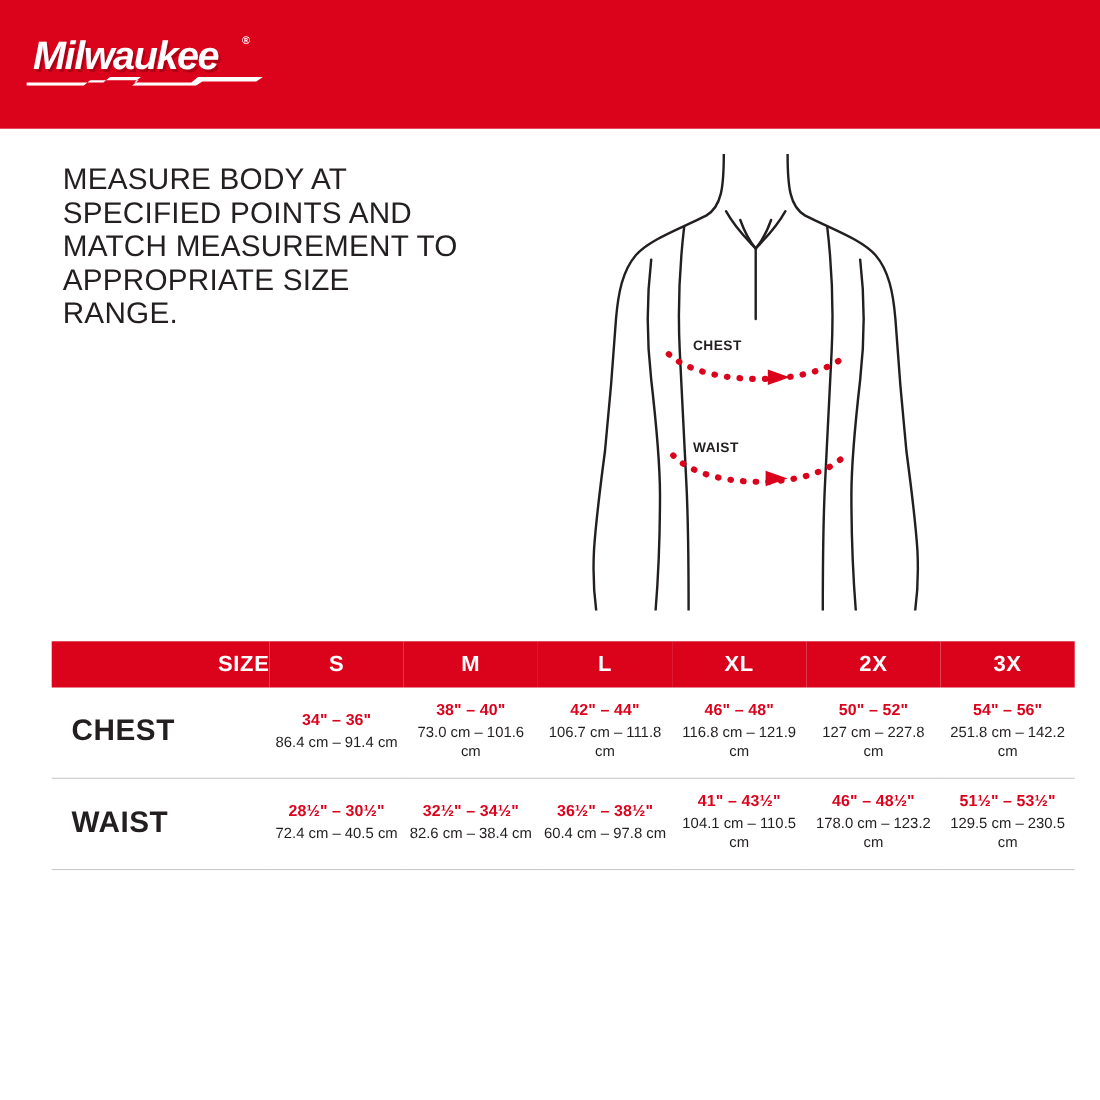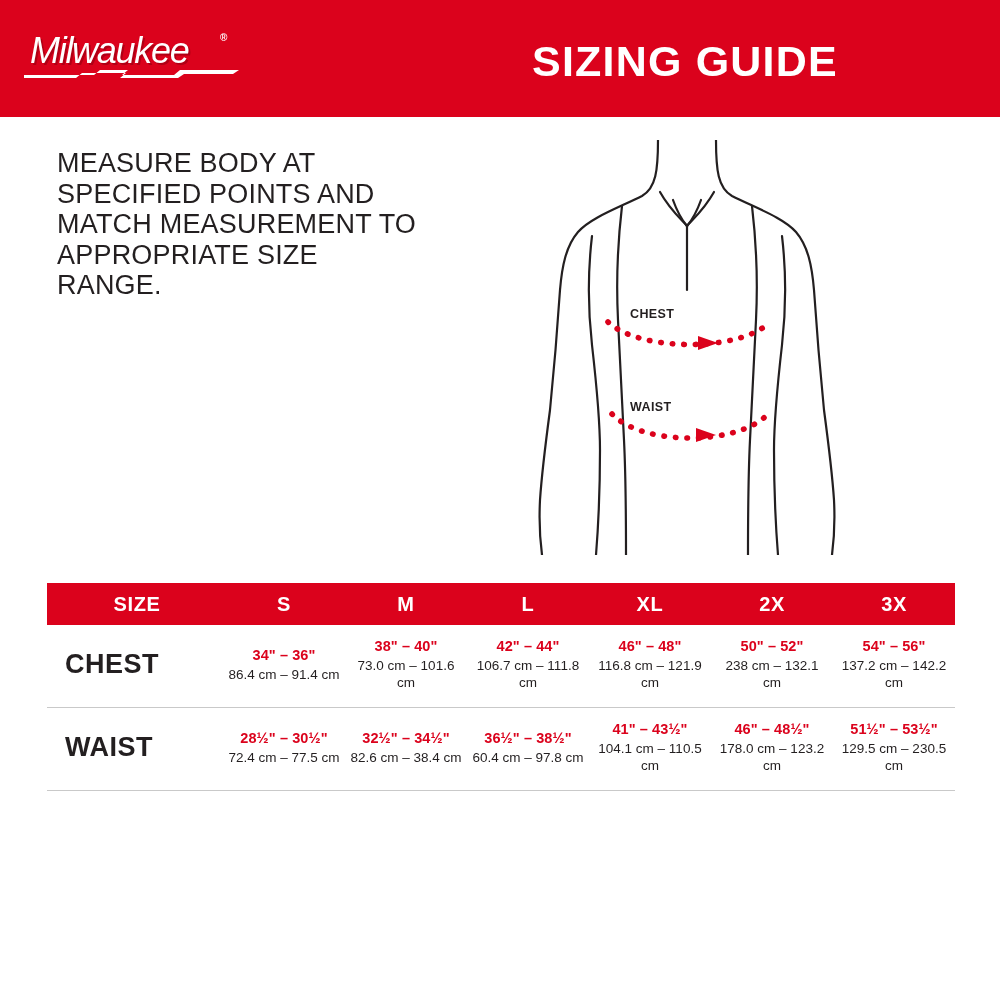--- a/index.html
+++ b/index.html
@@ -33,21 +33,21 @@
     left: 24px;
     top: 24px;
     width: 220px;
     height: 62px;
   }
   .logo-word {
     position: absolute;
     left: 6px;
     top: 6px;
     font-family: "Liberation Sans", sans-serif;
-    font-weight: normal;
+    font-weight: bold;
     font-style: italic;
     font-size: 36px;
     letter-spacing: -1.3px;
     color: #ffffff;
     text-shadow: 2px 2px 0 #b00015;
     white-space: nowrap;
   }
   .logo-reg {
     position: absolute;
     left: 196px;
@@ -127,22 +127,22 @@
   table.size-table thead th {
     color: #ffffff;
     font-size: 20px;
     font-weight: bold;
     letter-spacing: 0.6px;
     text-align: center;
     vertical-align: middle;
     padding: 0;
   }
   table.size-table thead th.first-col {
-    text-align: center;
-    padding-left: 4px;
+    text-align: right;
+    padding-left: 26px;
   }
   tbody tr {
     border-bottom: 1.5px solid #c9c9c9;
   }
   tbody td {
     vertical-align: middle;
     text-align: center;
     padding: 13px 4px 16px 4px;
   }
   tbody td.row-head {
@@ -176,21 +176,20 @@
   <div class="header">
     <div class="logo">
       <div class="logo-word">Milwaukee</div>
       <div class="logo-reg">®</div>
       <div class="logo-bolt">
         <svg width="215" height="9" viewBox="0 0 215 9">
           <polygon points="0,6 70,6 76,1 104,1 98,6 150,6 156,1 215,1 209,5 160,5 154,9 96,9 102,4 58,4 52,9 0,9" fill="#ffffff"></polygon>
         </svg>
       </div>
     </div>
-    <div class="header-title">SIZING GUIDE</div>
   </div>
 
   <div class="intro">MEASURE BODY AT SPECIFIED POINTS AND MATCH MEASUREMENT TO APPROPRIATE SIZE RANGE.</div>
 
   <div class="figure">
     <svg width="340" height="415" viewBox="0 0 340 415">
       <g fill="none" stroke="#231f20" stroke-width="2.2" stroke-linejoin="round" stroke-linecap="round">
 
         <path d="M128 0 C128 30 126 48 112 56 C88 68 60 78 48 92 C36 106 32 126 30 150
                  C28 180 24 230 20 270 C16 300 12 330 10 360 C9 380 10 400 12 415"></path>
@@ -250,32 +249,32 @@
           <td>
             <span class="inch">42" – 44"</span>
             <span class="cm">106.7 cm – 111.8 cm</span>
           </td>
           <td>
             <span class="inch">46" – 48"</span>
             <span class="cm">116.8 cm – 121.9 cm</span>
           </td>
           <td>
             <span class="inch">50" – 52"</span>
-            <span class="cm">238 cm –  132.1 cm</span>
+            <span class="cm">127 cm –  227.8 cm</span>
           </td>
           <td>
             <span class="inch">54" – 56"</span>
-            <span class="cm">137.2 cm – 142.2 cm</span>
+            <span class="cm">251.8 cm – 142.2 cm</span>
           </td>
         </tr>
         <tr>
           <td class="row-head">WAIST</td>
           <td>
             <span class="inch">28½" – 30½"</span>
-            <span class="cm">72.4 cm – 77.5 cm</span>
+            <span class="cm">72.4 cm – 40.5 cm</span>
           </td>
           <td>
             <span class="inch">32½" – 34½"</span>
             <span class="cm">82.6 cm – 38.4 cm</span>
           </td>
           <td>
             <span class="inch">36½" – 38½"</span>
             <span class="cm">60.4 cm – 97.8 cm</span>
           </td>
           <td>

